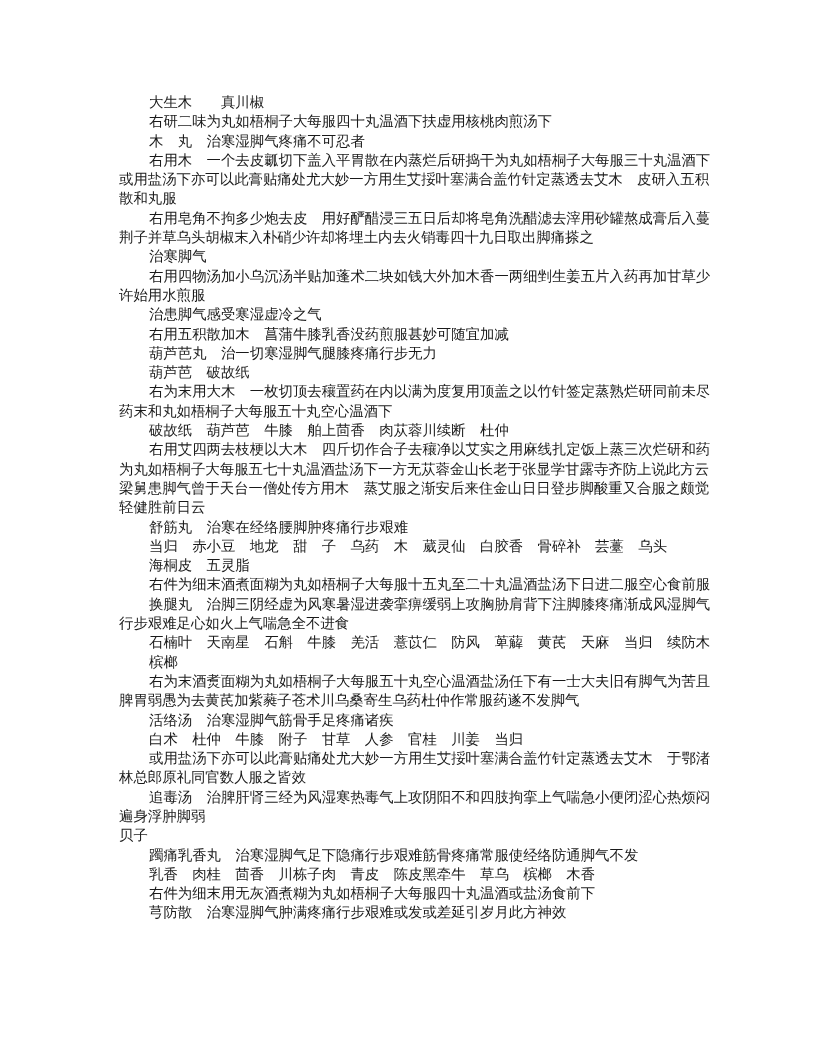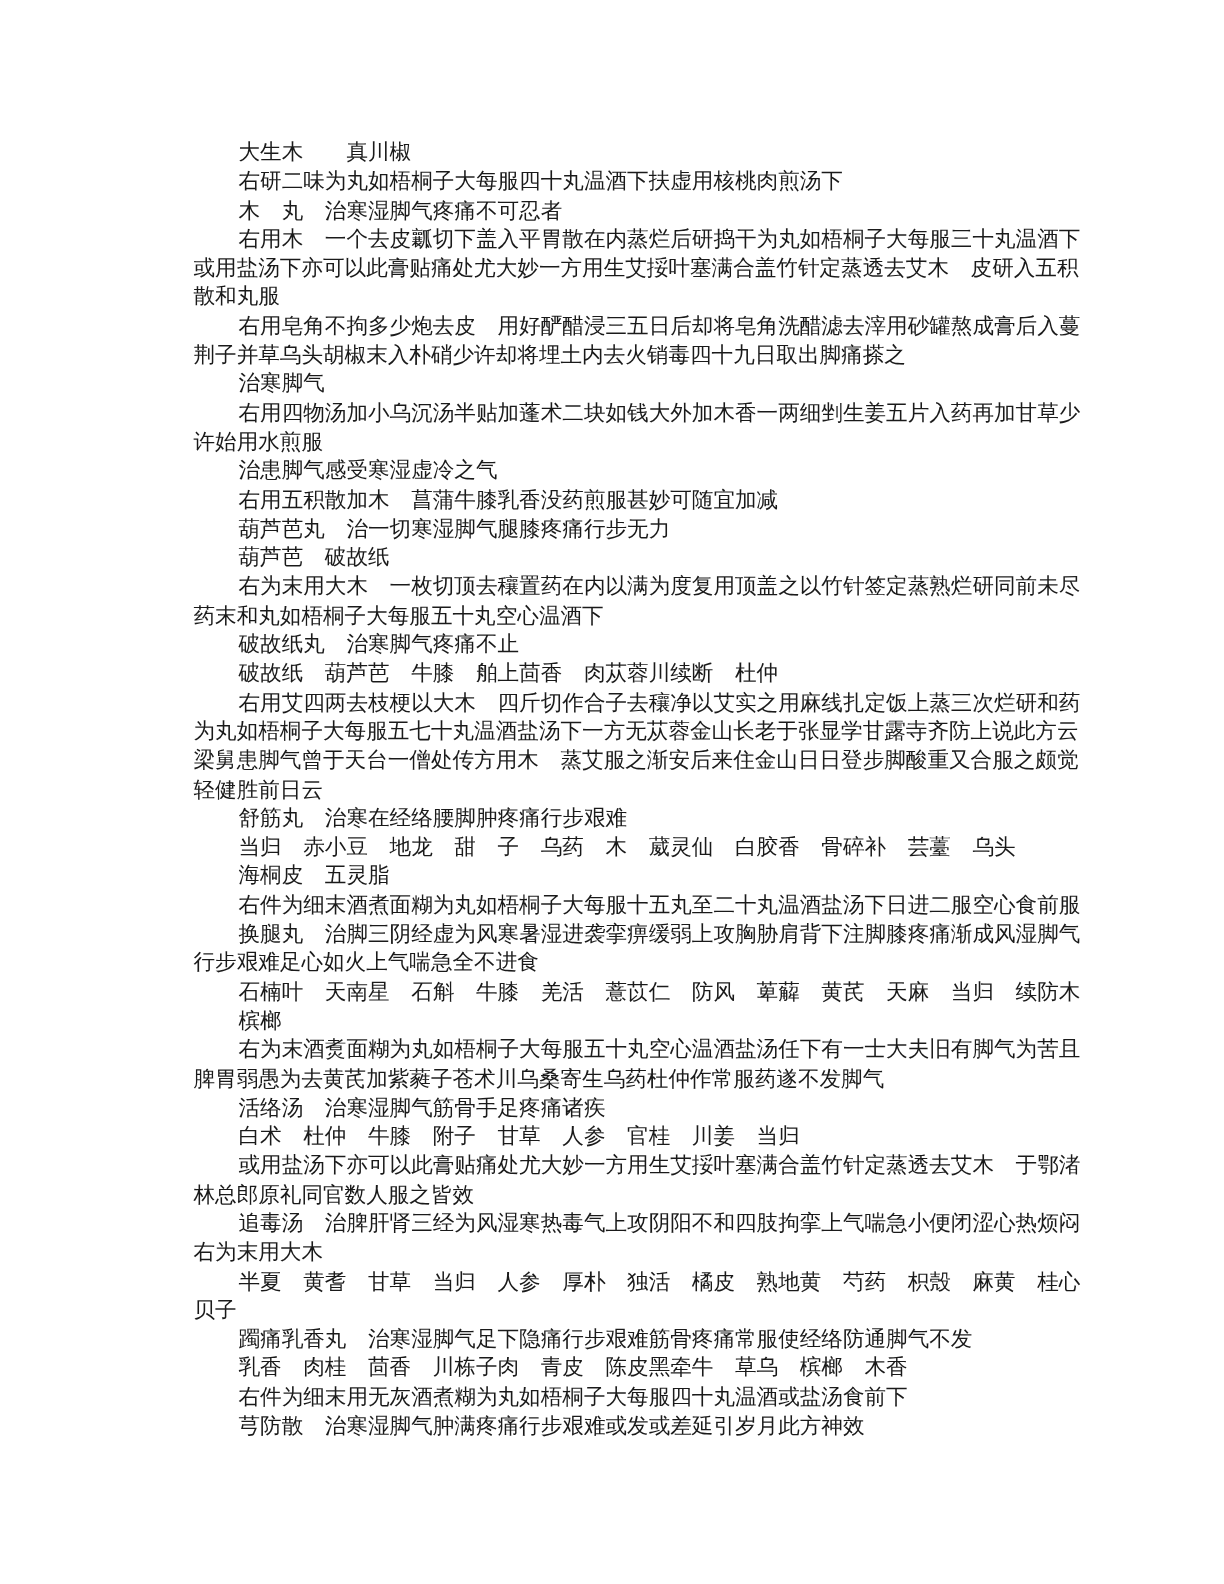--- a/index.html
+++ b/index.html
@@ -8,21 +8,21 @@
       background: #ffffff;
     }
     body {
       width: 816px;
       height: 1056px;
       position: relative;
       overflow: hidden;
     }
     .page {
       position: absolute;
-      left: 129px;
+      left: 119px;
       top: 93px;
       width: 590px;
       font-family: "DejaVu Serif", "Liberation Serif", serif;
       font-size: 14.4px;
       line-height: 19.3px;
       color: #1a1a1a;
     }
     .line {
       white-space: pre;
       height: 19.3px;
@@ -47,41 +47,39 @@
   <div class="line">荆子并草乌头胡椒末入朴硝少许却将埋土内去火销毒四十九日取出脚痛搽之</div>
   <div class="line indent">治寒脚气</div>
   <div class="line indent">右用四物汤加小乌沉汤半贴加蓬术二块如钱大外加木香一两细剉生姜五片入药再加甘草少</div>
   <div class="line">许始用水煎服</div>
   <div class="line indent">治患脚气感受寒湿虚冷之气</div>
   <div class="line indent">右用五积散加木　菖蒲牛膝乳香没药煎服甚妙可随宜加减</div>
   <div class="line indent">葫芦芭丸　治一切寒湿脚气腿膝疼痛行步无力</div>
   <div class="line indent">葫芦芭　破故纸</div>
   <div class="line indent">右为末用大木　一枚切顶去穰置药在内以满为度复用顶盖之以竹针签定蒸熟烂研同前未尽</div>
   <div class="line">药末和丸如梧桐子大每服五十丸空心温酒下</div>
-  <div class="line indent">破故纸丸　治寒脚气疼痛不止</div>
   <div class="line indent">破故纸　葫芦芭　牛膝　舶上茴香　肉苁蓉川续断　杜仲</div>
   <div class="line indent">右用艾四两去枝梗以大木　四斤切作合子去穰净以艾实之用麻线扎定饭上蒸三次烂研和药</div>
   <div class="line">为丸如梧桐子大每服五七十丸温酒盐汤下一方无苁蓉金山长老于张显学甘露寺齐防上说此方云</div>
   <div class="line">梁舅患脚气曾于天台一僧处传方用木　蒸艾服之渐安后来住金山日日登步脚酸重又合服之颇觉</div>
   <div class="line">轻健胜前日云</div>
   <div class="line indent">舒筋丸　治寒在经络腰脚肿疼痛行步艰难</div>
   <div class="line indent">当归　赤小豆　地龙　甜　子　乌药　木　葳灵仙　白胶香　骨碎补　芸薹　乌头</div>
   <div class="line indent">海桐皮　五灵脂</div>
   <div class="line indent">右件为细末酒煮面糊为丸如梧桐子大每服十五丸至二十丸温酒盐汤下日进二服空心食前服</div>
   <div class="line indent">换腿丸　治脚三阴经虚为风寒暑湿进袭挛痹缓弱上攻胸胁肩背下注脚膝疼痛渐成风湿脚气</div>
   <div class="line">行步艰难足心如火上气喘急全不进食</div>
   <div class="line indent">石楠叶　天南星　石斛　牛膝　羌活　薏苡仁　防风　萆薢　黄芪　天麻　当归　续防木</div>
   <div class="line indent">槟榔</div>
   <div class="line indent">右为末酒煑面糊为丸如梧桐子大每服五十丸空心温酒盐汤任下有一士大夫旧有脚气为苦且</div>
   <div class="line">脾胃弱愚为去黄芪加紫蕤子苍术川乌桑寄生乌药杜仲作常服药遂不发脚气</div>
   <div class="line indent">活络汤　治寒湿脚气筋骨手足疼痛诸疾</div>
   <div class="line indent">白术　杜仲　牛膝　附子　甘草　人参　官桂　川姜　当归</div>
   <div class="line indent">或用盐汤下亦可以此膏贴痛处尤大妙一方用生艾挼叶塞满合盖竹针定蒸透去艾木　于鄂渚</div>
   <div class="line">林总郎原礼同官数人服之皆效</div>
   <div class="line indent">追毒汤　治脾肝肾三经为风湿寒热毒气上攻阴阳不和四肢拘挛上气喘急小便闭涩心热烦闷</div>
-  <div class="line">右为末用大木</div>
-  <div class="line indent">半夏　黄耆　甘草　当归　人参　厚朴　独活　橘皮　熟地黄　芍药　枳殼　麻黄　桂心</div>
+  <div class="line">遍身浮肿脚弱</div>
   <div class="line">贝子</div>
   <div class="line indent">躅痛乳香丸　治寒湿脚气足下隐痛行步艰难筋骨疼痛常服使经络防通脚气不发</div>
   <div class="line indent">乳香　肉桂　茴香　川栋子肉　青皮　陈皮黑牵牛　草乌　槟榔　木香</div>
   <div class="line indent">右件为细末用无灰酒煮糊为丸如梧桐子大每服四十丸温酒或盐汤食前下</div>
   <div class="line indent">芎防散　治寒湿脚气肿满疼痛行步艰难或发或差延引岁月此方神效</div>
 </div>
 
 </body></html>

